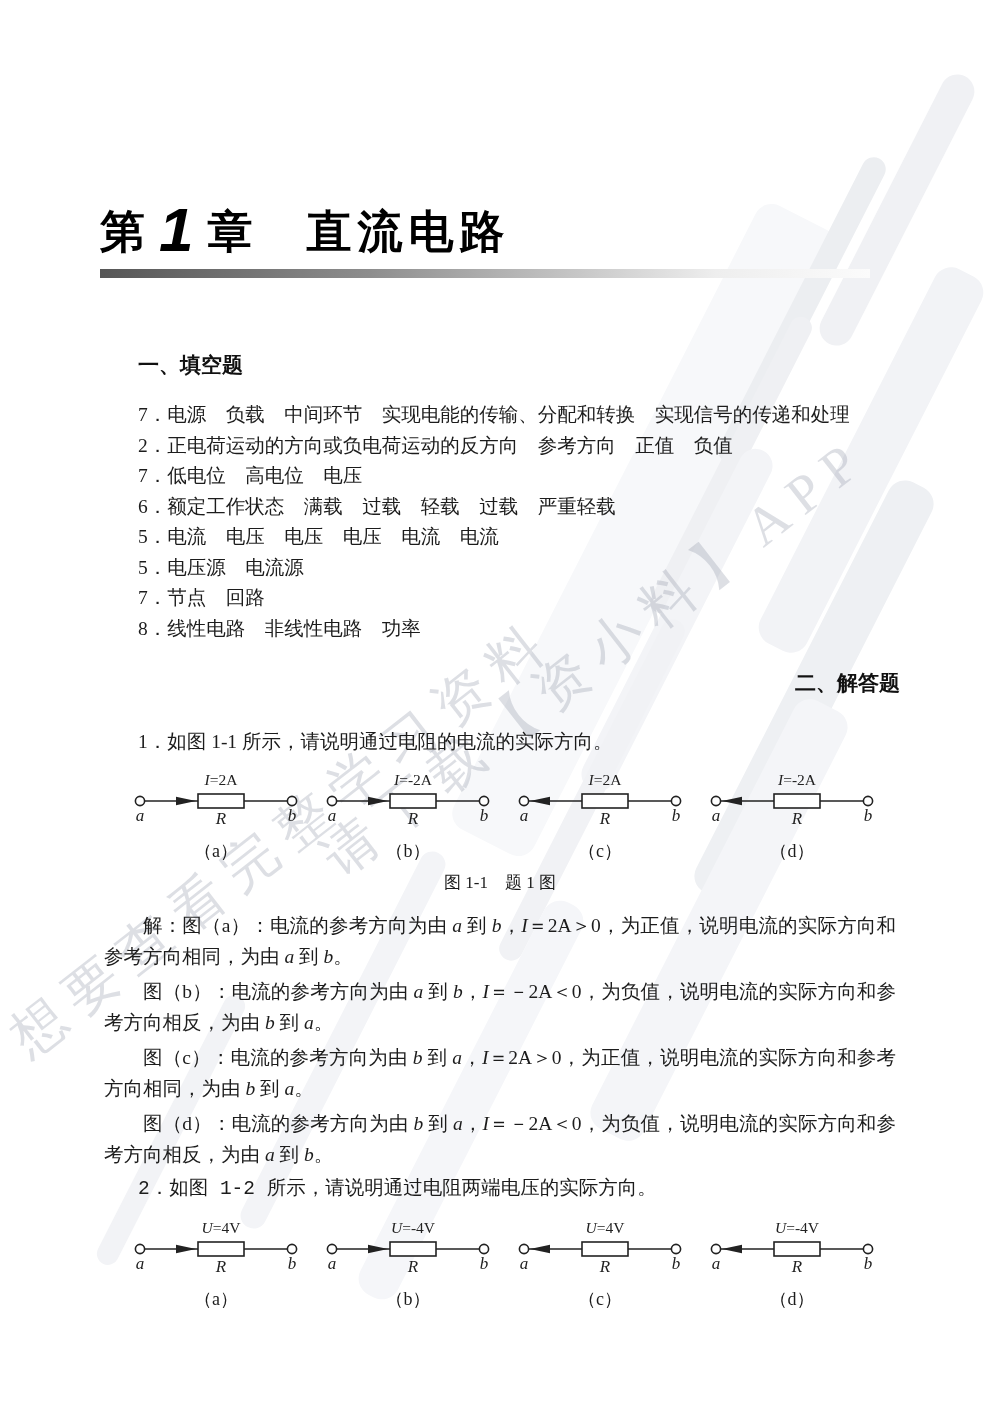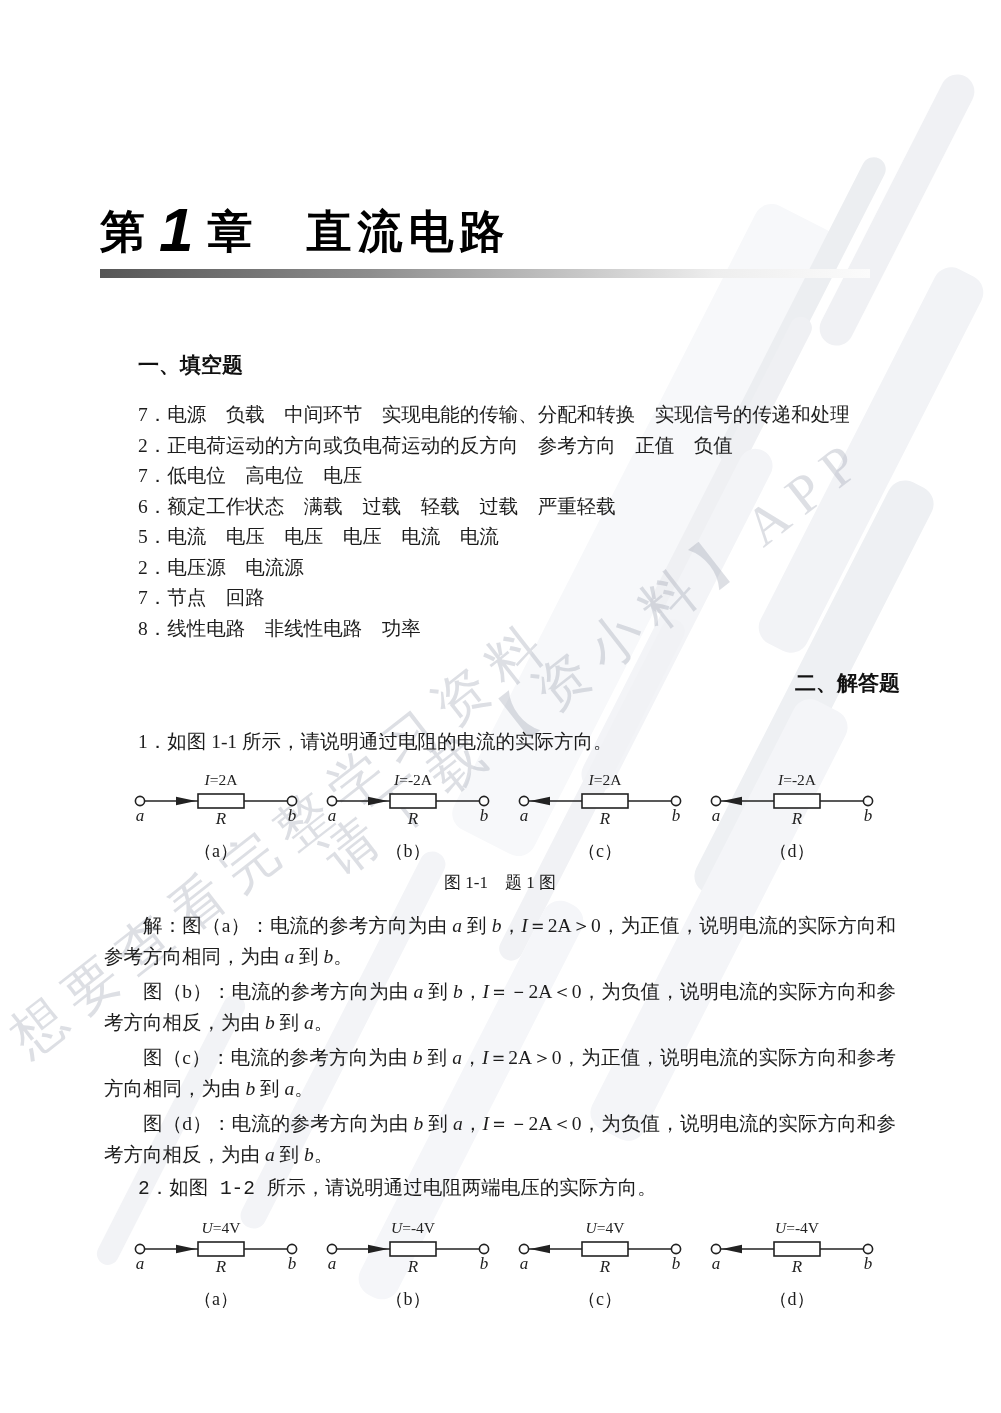--- a/index.html
+++ b/index.html
@@ -98,21 +98,21 @@
     <h1 class="chapter"><span>第</span><span class="chapter-num">1</span><span>章</span><span class="title-main">直流电路</span></h1>
     <div class="title-rule"></div>
 
     <h2 class="sec sec-1">一、填空题</h2>
     <div class="fill-list" id="fill-list">
         <div class="fill-item">7．电源　负载　中间环节　实现电能的传输、分配和转换　实现信号的传递和处理</div>
         <div class="fill-item">2．正电荷运动的方向或负电荷运动的反方向　参考方向　正值　负值</div>
         <div class="fill-item">7．低电位　高电位　电压</div>
         <div class="fill-item">6．额定工作状态　满载　过载　轻载　过载　严重轻载</div>
         <div class="fill-item">5．电流　电压　电压　电压　电流　电流</div>
-        <div class="fill-item">2．电压源　电流源</div>
+        <div class="fill-item">5．电压源　电流源</div>
         <div class="fill-item">7．节点　回路</div>
         <div class="fill-item">8．线性电路　非线性电路　功率</div>
       </div>
 
     <h2 class="sec sec-2">二、解答题</h2>
 
     <p class="q">1．如图 1-1 所示，请说明通过电阻的电流的实际方向。</p>
     <div class="figure-row" id="fig1-row">
         <div class="diagram">
           <svg viewBox="0 0 180 58" width="180" height="58">

